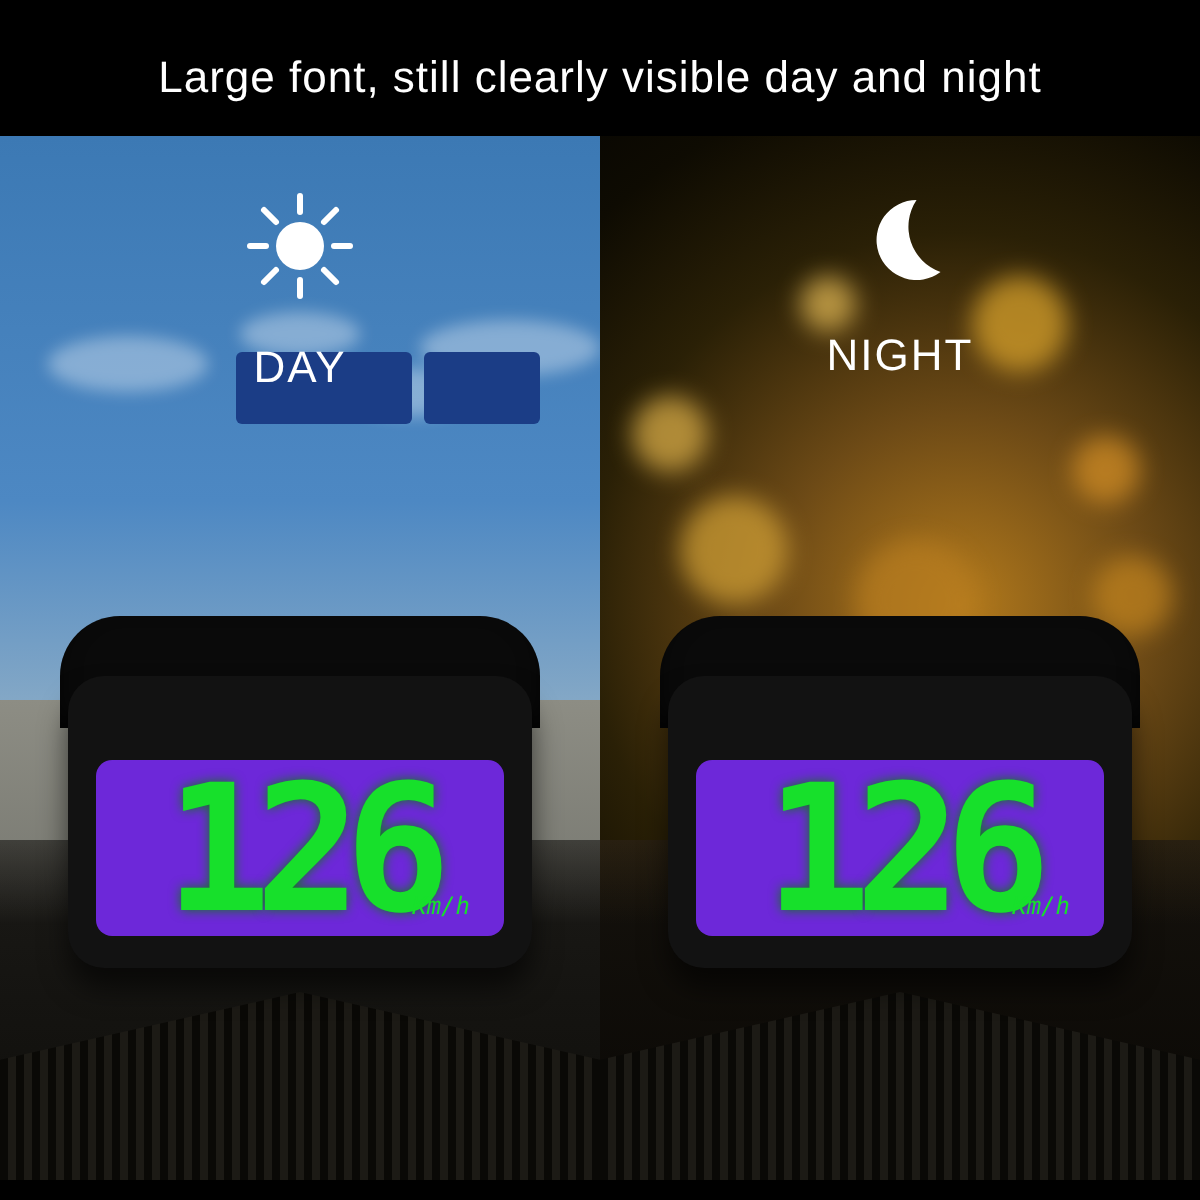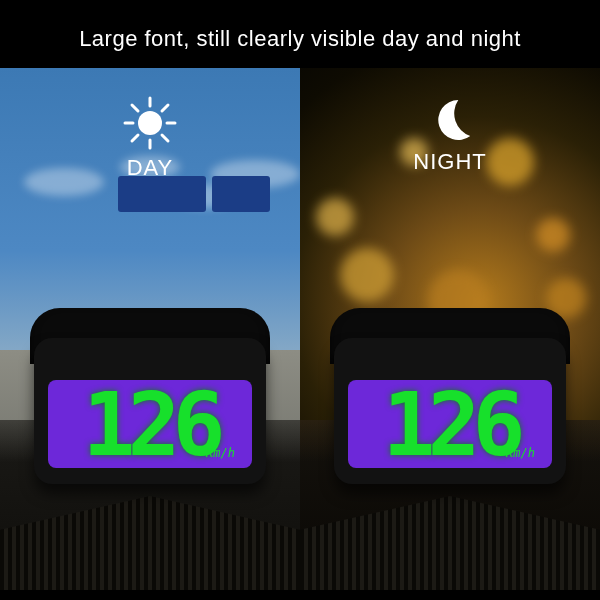--- a/index.html
+++ b/index.html
@@ -30,21 +30,21 @@
   .night .b8{width:24px;height:24px;left:60px;top:250px;background:#dca545}
 
   
   .day .road{position:absolute;left:0;right:0;top:54%;bottom:0;background:linear-gradient(#8d8d84 0%,#6f7069 60%,#5c5d57 100%)}
   .day .lane{position:absolute;left:49%;top:0;width:6px;height:100%;background:repeating-linear-gradient(#e8e6d6 0 40px,transparent 40px 80px)}
   .day .sign{position:absolute;top:108px;left:118px;width:88px;height:36px;background:#1b3d86;border-radius:3px}
   .day .sign2{position:absolute;top:108px;left:212px;width:58px;height:36px;background:#1b3d86;border-radius:3px}
 
   
   .celestial{position:absolute;left:50%;top:28px;transform:translateX(-50%);text-align:center;color:#fff}
-  .celestial .label{margin-top:1px;font-size:22px;letter-spacing:1px}
+  .celestial .label{margin-top:16px;font-size:22px;letter-spacing:1px}
 
   
   .dash{position:absolute;left:0;right:0;bottom:0;height:170px;background:linear-gradient(180deg,#1b1a17 0%,#0e0d0a 100%)}
   .night .dash{background:linear-gradient(180deg,#15120d 0%,#090704 100%)}
   .dash .reflect{position:absolute;left:0;right:0;top:0;height:42px;background:linear-gradient(180deg,rgba(160,160,150,.28),transparent)}
   .night .dash .reflect{background:linear-gradient(180deg,rgba(110,80,30,.22),transparent)}
   .vents{position:absolute;bottom:0;left:0;right:0;height:94px;background:
     repeating-linear-gradient(90deg,#0a0906 0 4px,#1c1a15 4px 8px);
     clip-path:polygon(0 36%,50% 0,100% 36%,100% 100%,0 100%)}
 

